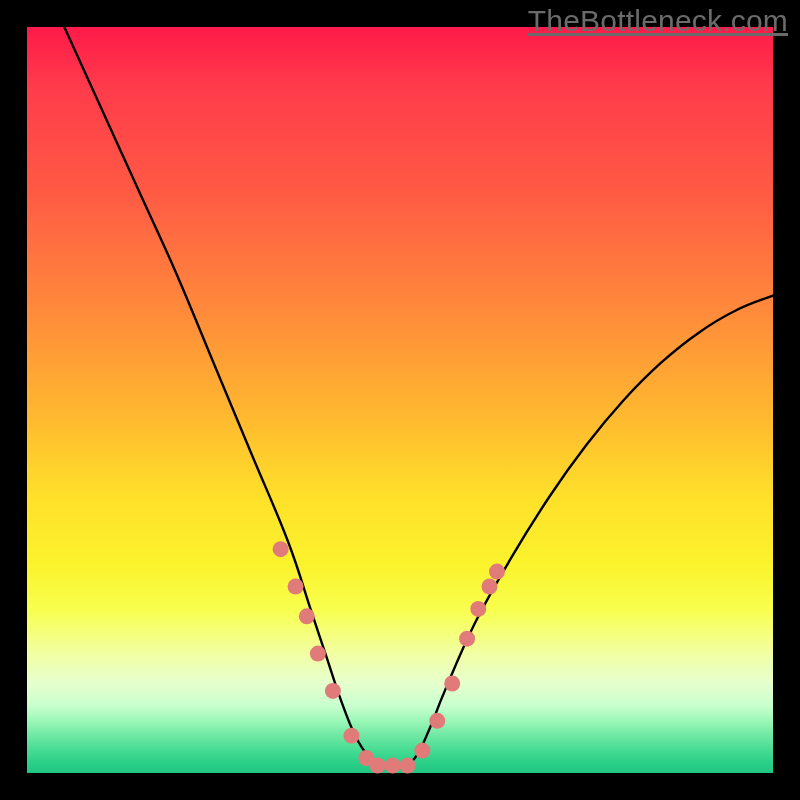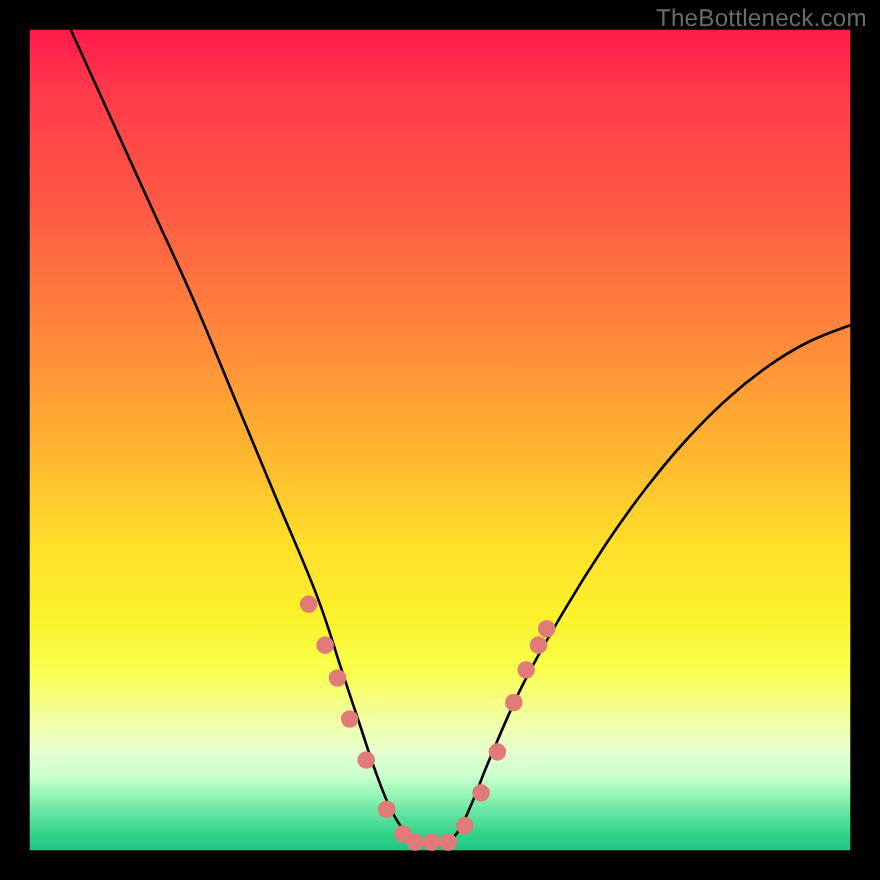--- a/index.html
+++ b/index.html
@@ -41,24 +41,25 @@
       #46db93 97%,
       #2cd088 98.5%,
       #1fc582 100%
     );
   }
   .watermark {
     position: absolute;
     top: 4px;
     right: 12px;
     color: #6b6b6b;
-    font-size: 22px;
+    font-size: 30px;
     letter-spacing: 0.2px;
     font-weight: 400;
     z-index: 10;
+    text-decoration: underline;
   }
   svg.curve {
     position: absolute;
     left: 0;
     top: 0;
     width: 746px;
     height: 746px;
     overflow: visible;
   }
 </style>

